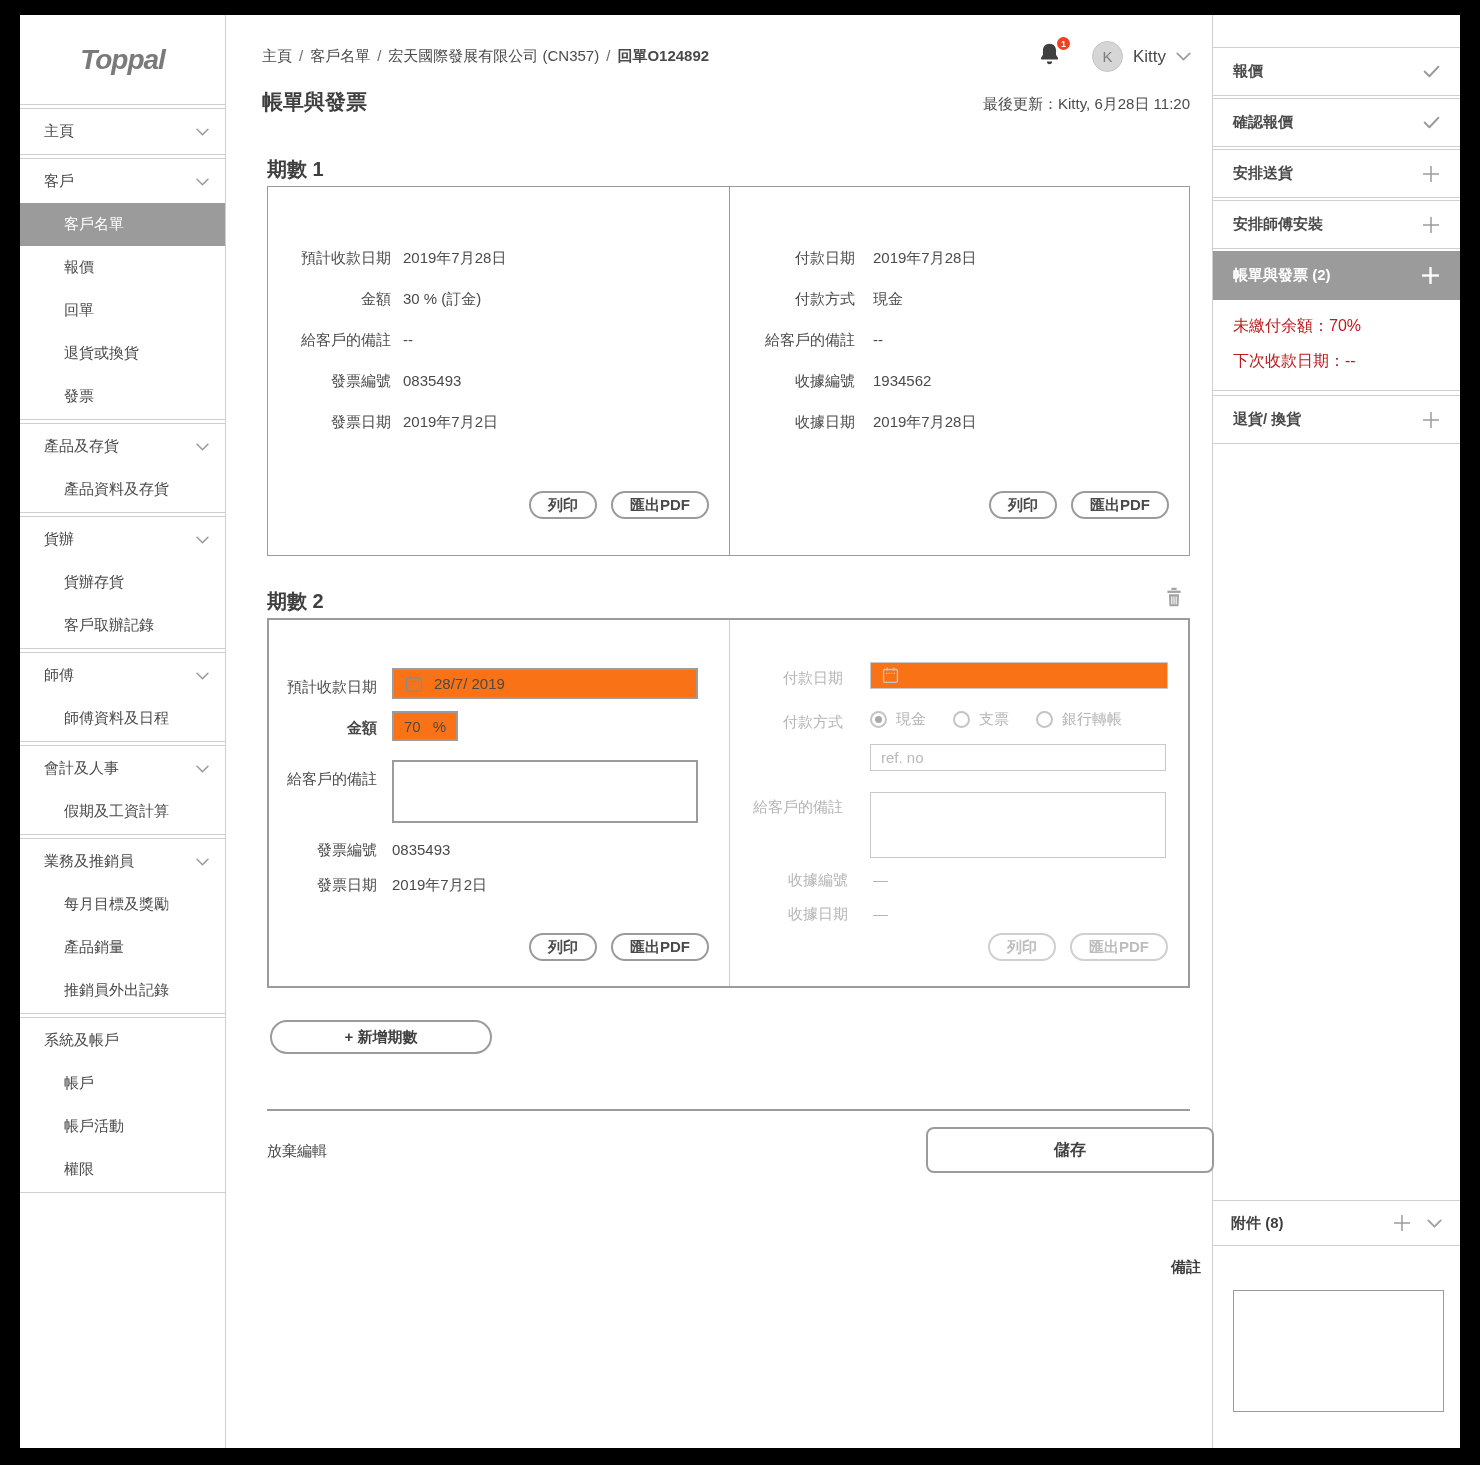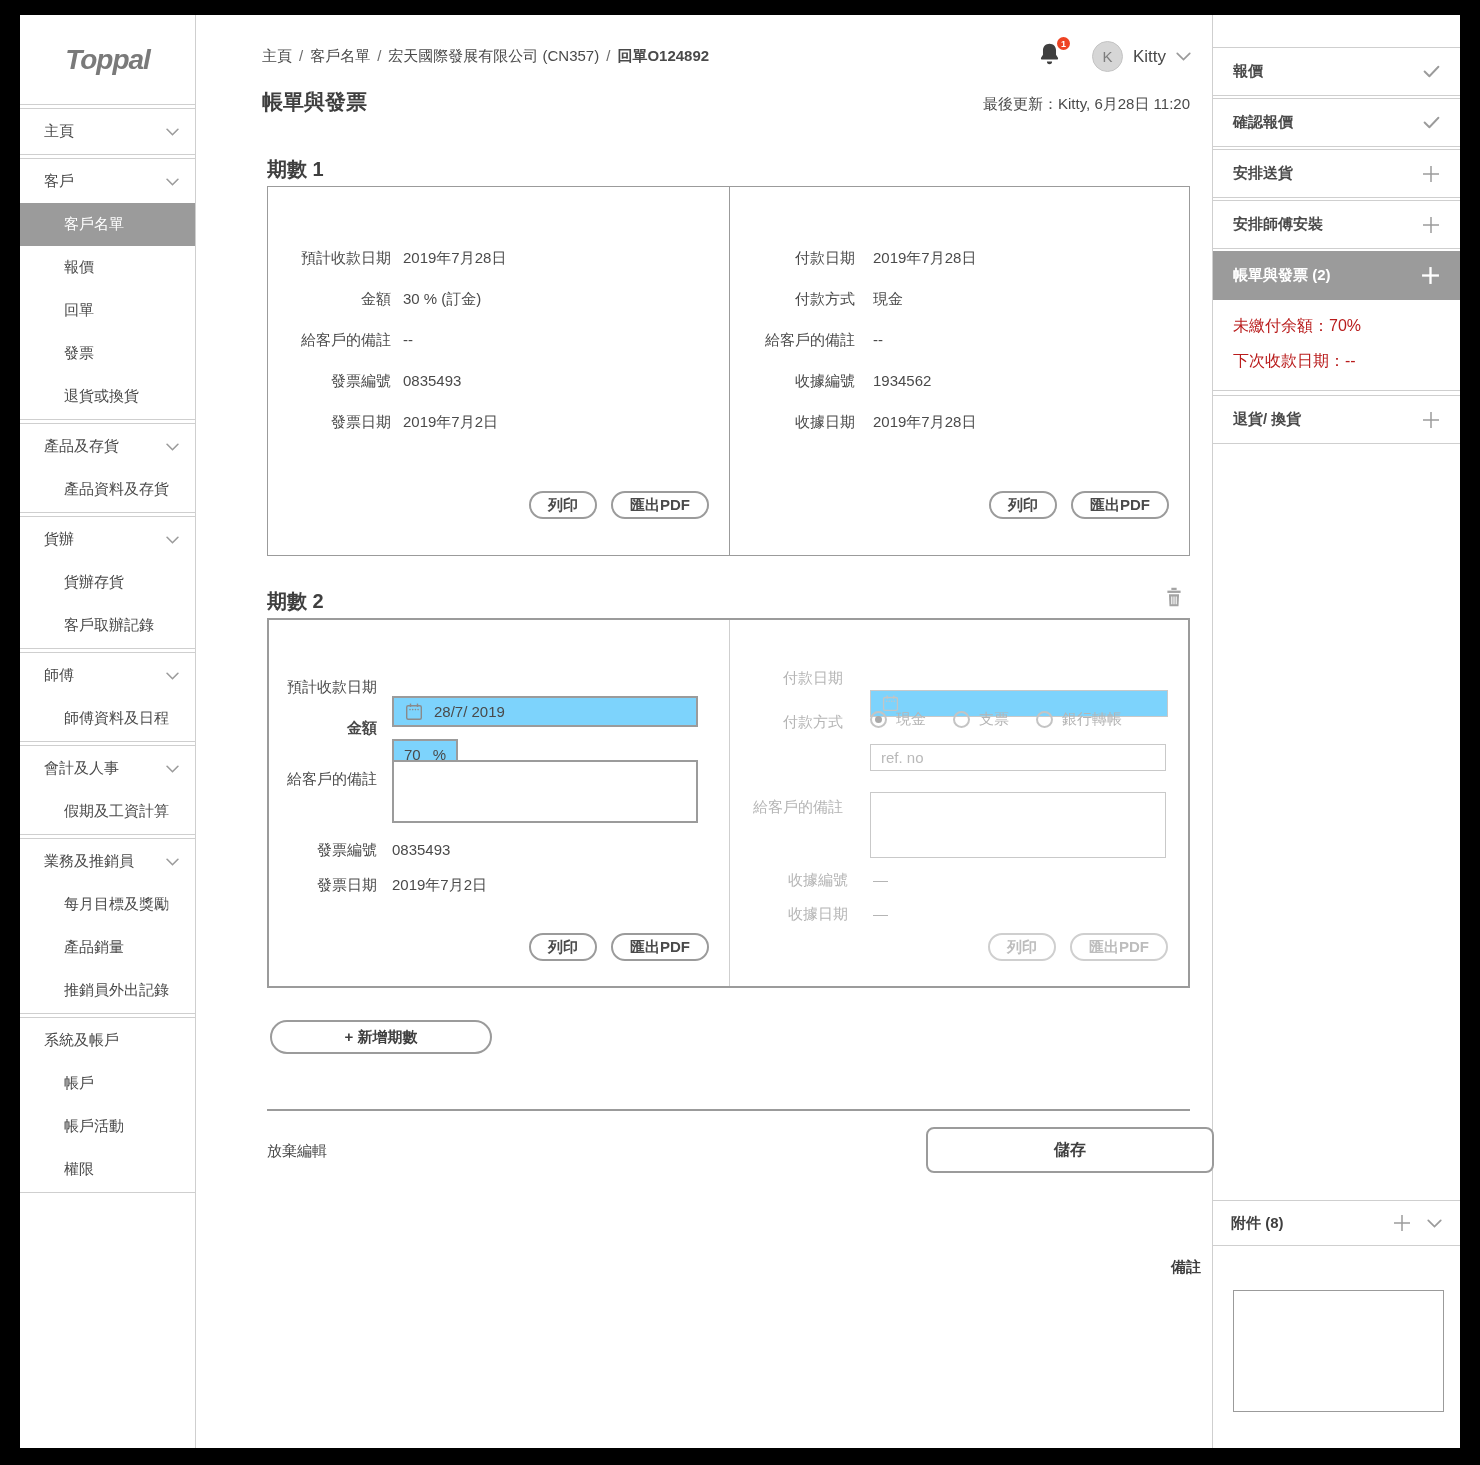--- a/index.html
+++ b/index.html
@@ -6,21 +6,21 @@
   body {
     background:#000;
     font-family:"Liberation Sans","DejaVu Sans",sans-serif;
     width:1480px; height:1465px;
     color:#4a4a4a;
   }
   .page { position:relative; width:1480px; height:1465px; background:#000; border-radius:26px; overflow:hidden; }
   .canvas { position:absolute; left:20px; top:15px; width:1440px; height:1433px; background:#fff; }
 
   
-  .sidebar { position:absolute; left:20px; top:15px; width:176px; height:1433px; background:#fff; border-right:1px solid #cfcfcf; }
+  .sidebar { position:absolute; left:20px; top:15px; width:206px; height:1433px; background:#fff; border-right:1px solid #cfcfcf; }
   .logo { height:90px; display:flex; align-items:center; justify-content:center; border-bottom:1px solid #cfcfcf; margin-bottom:3px; }
   .logo span { font-style:italic; font-weight:bold; font-size:28px; color:#7a7a7a; letter-spacing:-1px; }
   .nav-group { border-top:1px solid #cfcfcf; border-bottom:1px solid #cfcfcf; margin-bottom:3px; padding:1px 0; }
   .nav-item { height:43px; display:flex; align-items:center; padding-left:24px; font-size:15px; color:#4a4a4a; cursor:pointer; }
   .nav-item.sub { padding-left:44px; }
   .nav-item.selected { background:#9b9b9b; color:#fff; }
   .chev { margin-left:auto; margin-right:16px; color:#9b9b9b; flex:none; }
 
   
   .main-divider-right { position:absolute; left:1212px; top:15px; width:1px; height:1433px; background:#cfcfcf; }
@@ -64,21 +64,21 @@
   .btn-row { position:absolute; right:20px; bottom:36px; display:flex; gap:14px; }
   .panel2 .btn-row { bottom:25px; }
   .pill { height:28px; border:2px solid #9b9b9b; border-radius:15px; background:#fff; padding:0 17px;
           font-size:15px; font-weight:bold; color:#4a4a4a; font-family:inherit; cursor:pointer; }
   .pill.disabled { border-color:#cfcfcf; color:#bdbdbd; cursor:default; }
 
   
   .f-label { position:absolute; font-size:15px; color:#4a4a4a; text-align:right; }
   .f-label.dim, .dim { color:#b5b5b5; }
   .f-label.b { font-weight:bold; }
-  .inputbox { position:absolute; border:2px solid #9b9b9b; background:#7dd3fc; display:flex; align-items:center; font-size:15px; color:#4a4a4a; cursor:text;margin-top:28px; }
+  .inputbox { position:absolute; border:2px solid #9b9b9b; background:#f97316; display:flex; align-items:center; font-size:15px; color:#4a4a4a; cursor:text; }
   .inputbox.lite { border:1px solid #c9c9c9; }
   .cal { margin:0 10px 0 10px; flex:none; color:#8a8a8a; }
   .cal.lite { color:#c4c4c4; }
   .ta { position:absolute; border:2px solid #9b9b9b; background:#fff; resize:none; font-family:inherit; font-size:15px; padding:6px 8px; color:#4a4a4a; }
   .ta.lite { border:1px solid #c9c9c9; }
   .radio-row { position:absolute; display:flex; align-items:center; gap:27px; }
   .radio-opt { display:flex; align-items:center; gap:9px; font-size:15px; color:#b5b5b5; cursor:pointer; }
   .radio { width:17px; height:17px; border:2px solid #c4c4c4; border-radius:50%; position:relative; flex:none; }
   .radio.sel::after { content:""; position:absolute; left:3px; top:3px; width:7px; height:7px; border-radius:50%; background:#a9a9a9; }
   .ref-input { position:absolute; border:1px solid #c9c9c9; font-family:inherit; font-size:15px; padding:0 10px; color:#4a4a4a; }
@@ -140,24 +140,24 @@
       <div class="nav-item sub selected">
         <span>客戶名單</span>
       </div>
       <div class="nav-item sub">
         <span>報價</span>
       </div>
       <div class="nav-item sub">
         <span>回單</span>
       </div>
       <div class="nav-item sub">
+        <span>退貨或換貨</span>
+      </div>
+      <div class="nav-item sub">
         <span>發票</span>
-      </div>
-      <div class="nav-item sub">
-        <span>退貨或換貨</span>
       </div>
     </div>
 
     <div class="nav-group">
       <div class="nav-item">
         <span>產品及存貨</span>
         <svg class="chev" width="13" height="8" viewBox="0 0 12 7">
             <polyline points="1,1 6,6 11,1" fill="none" stroke="currentColor" stroke-width="1.5" stroke-linecap="round"></polyline>
           </svg>
       </div>

